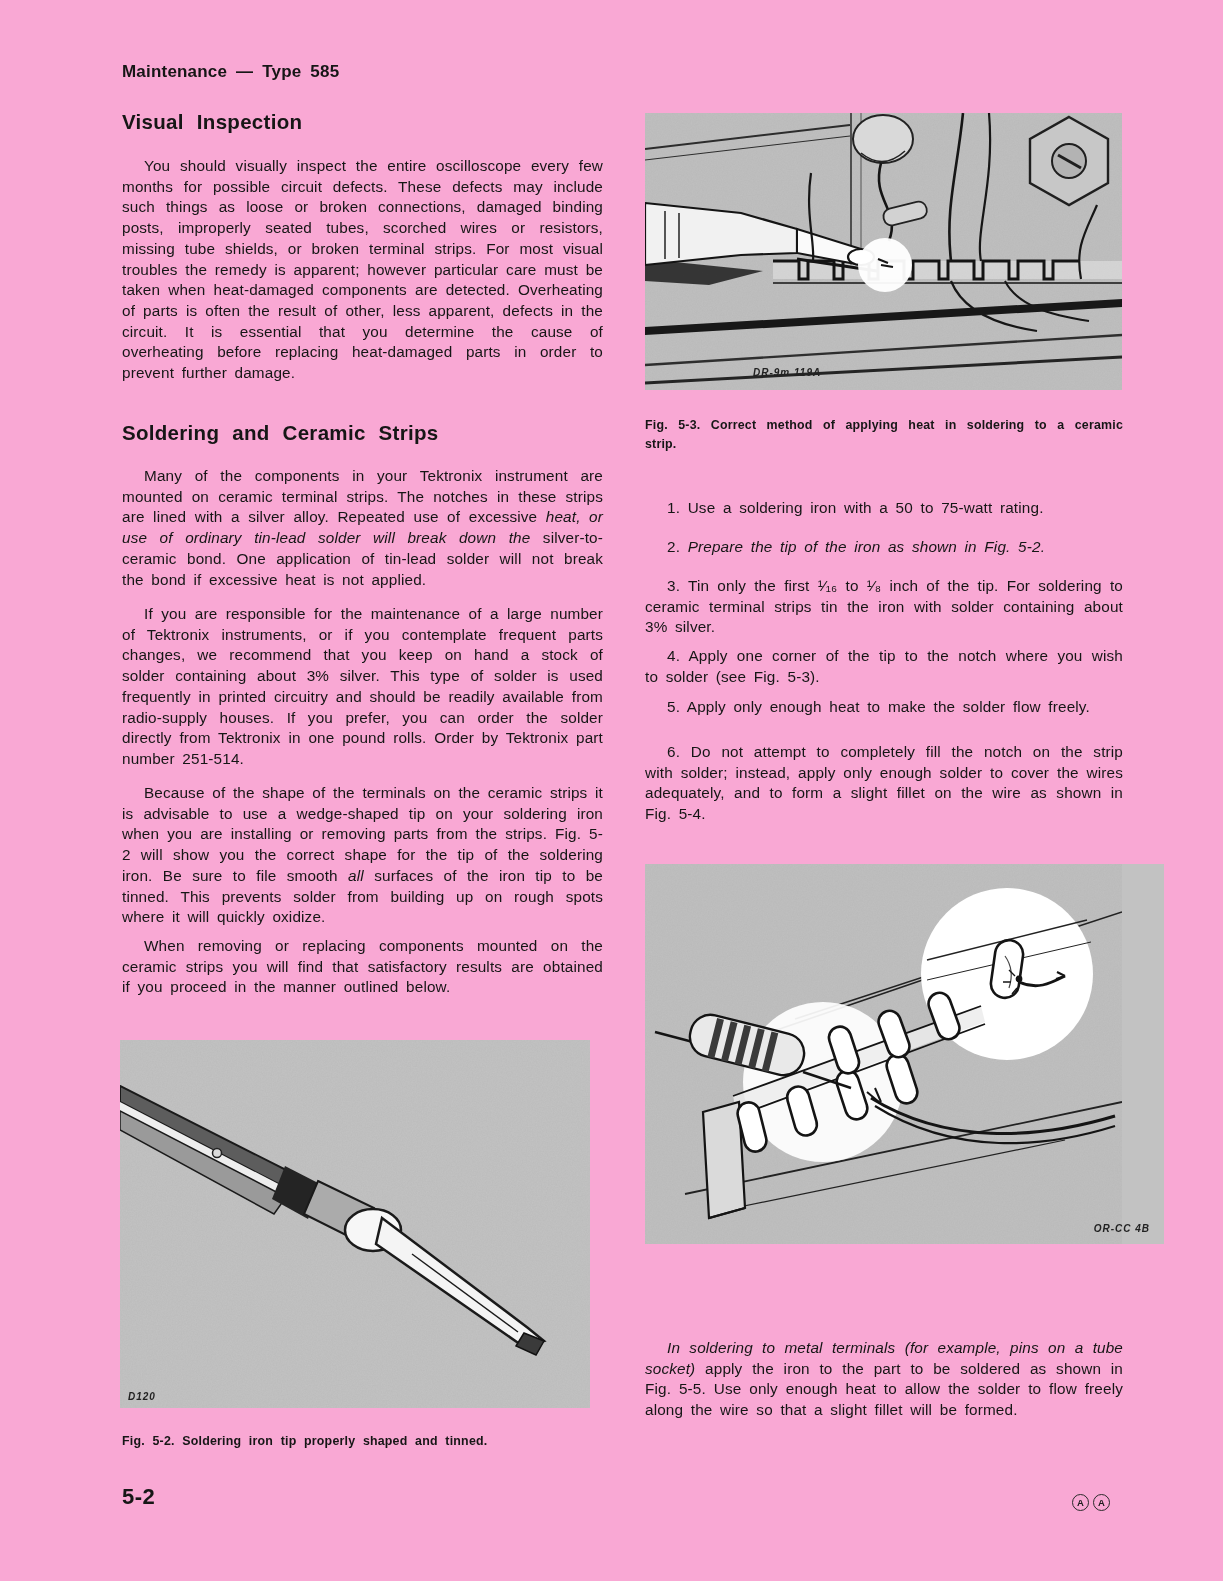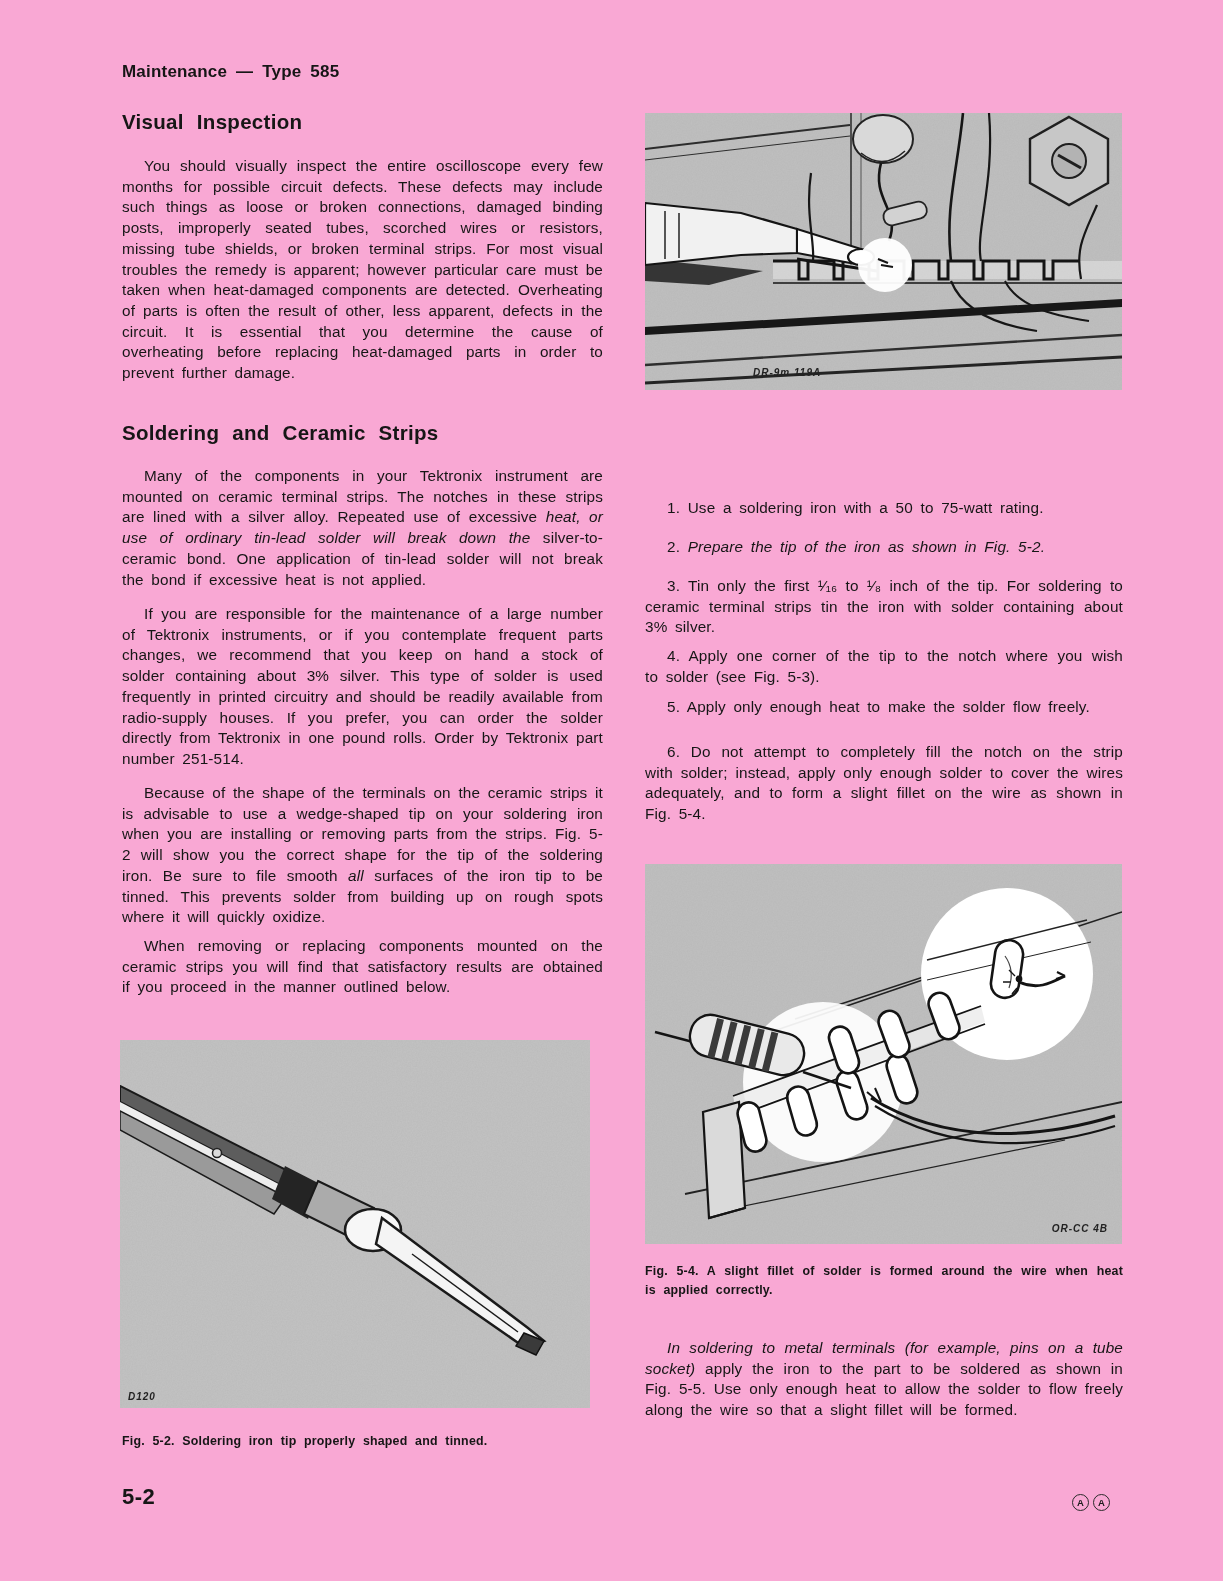--- a/index.html
+++ b/index.html
@@ -169,29 +169,30 @@
       </g>
       <g>
         <polygon points="0,214 477,186 477,194 0,222" fill="#181818"></polygon>
         <path d="M0,252 L477,222" stroke="#2e2e2e" stroke-width="2.4" fill="none"></path>
         <path d="M0,270 L477,244" stroke="#242424" stroke-width="3" fill="none"></path>
       </g>
     </svg>
     <span class="figmark" style="left:108px; bottom:12px;">DR-9m 119A</span>
   </div>
 
+  <div class="cap" style="left:645px; top:416px; width:478px;">Fig. 5-3. Correct method of applying heat in soldering to a ceramic strip.</div>
 
   <p class="step" style="top:498px"><span>1.</span> <span>Use a soldering iron with a 50 to 75-watt rating.</span></p>
   <p class="step" style="top:537px"><span>2.</span> <span class="it">Prepare the tip of the iron as shown in Fig. 5-2.</span></p>
   <p class="step" style="top:576px"><span>3.</span> <span>Tin only the first ¹⁄₁₆ to ¹⁄₈ inch of the tip. For soldering to ceramic terminal strips tin the iron with solder containing about 3% silver.</span></p>
   <p class="step" style="top:646px"><span>4.</span> <span>Apply one corner of the tip to the notch where you wish to solder (see Fig. 5-3).</span></p>
   <p class="step" style="top:697px"><span>5.</span> <span>Apply only enough heat to make the solder flow freely.</span></p>
   <p class="step" style="top:742px"><span>6.</span> <span>Do not attempt to completely fill the notch on the strip with solder; instead, apply only enough solder to cover the wires adequately, and to form a slight fillet on the wire as shown in Fig. 5-4.</span></p>
 
-  <div class="figbox" style="left:645px; top:864px; width:477px; height:380px;text-align:center;">
+  <div class="figbox" style="left:645px; top:864px; width:519px; height:380px;text-align:center;">
     <svg width="477" height="380" viewBox="0 0 477 380">
       <defs>
         <filter id="gB" x="0" y="0" width="100%" height="100%">
           <feTurbulence type="fractalNoise" baseFrequency="0.8" numOctaves="2" stitchTiles="stitch"></feTurbulence>
           <feColorMatrix type="matrix" values="0 0 0 0 0.42  0 0 0 0 0.42  0 0 0 0 0.42  0 0 0 0.55 0"></feColorMatrix>
         </filter>
       </defs>
       <rect x="0" y="0" width="477" height="380" fill="#c0c0c0"></rect>
       <rect x="0" y="0" width="477" height="380" filter="url(#gB)" opacity="0.65"></rect>
       <g>
@@ -239,21 +240,20 @@
       </g>
       <g>
         <path d="M226,234 C300,280 390,276 470,252" stroke="#141414" stroke-width="3" fill="none"></path>
         <path d="M230,242 C310,292 400,284 470,262" stroke="#141414" stroke-width="2.2" fill="none"></path>
         <path d="M222,228 l12,10 M230,224 l6,14" stroke="#141414" stroke-width="2" fill="none"></path>
       </g>
     </svg>
     <span class="figmark" style="right:14px; bottom:10px;">OR-CC 4B</span>
   </div>
 
-  <div class="cap" style="left:645px; top:1262px; width:478px;">Fig. 5-4. A slight fillet of solder is formed around the wire when heat is applied correctly.</div>
 
   <p class="body-p rcol" style="top:1338px"><span class="it">In soldering to metal terminals (for example, pins on a tube socket)</span><span> apply the iron to the part to be soldered as shown in Fig. 5-5. Use only enough heat to allow the solder to flow freely along the wire so that a slight fillet will be formed.</span></p>
 
   <div class="stamps">
     <span class="stamp">A</span>
     <span class="stamp">A</span>
   </div>
 
 </div>
 

